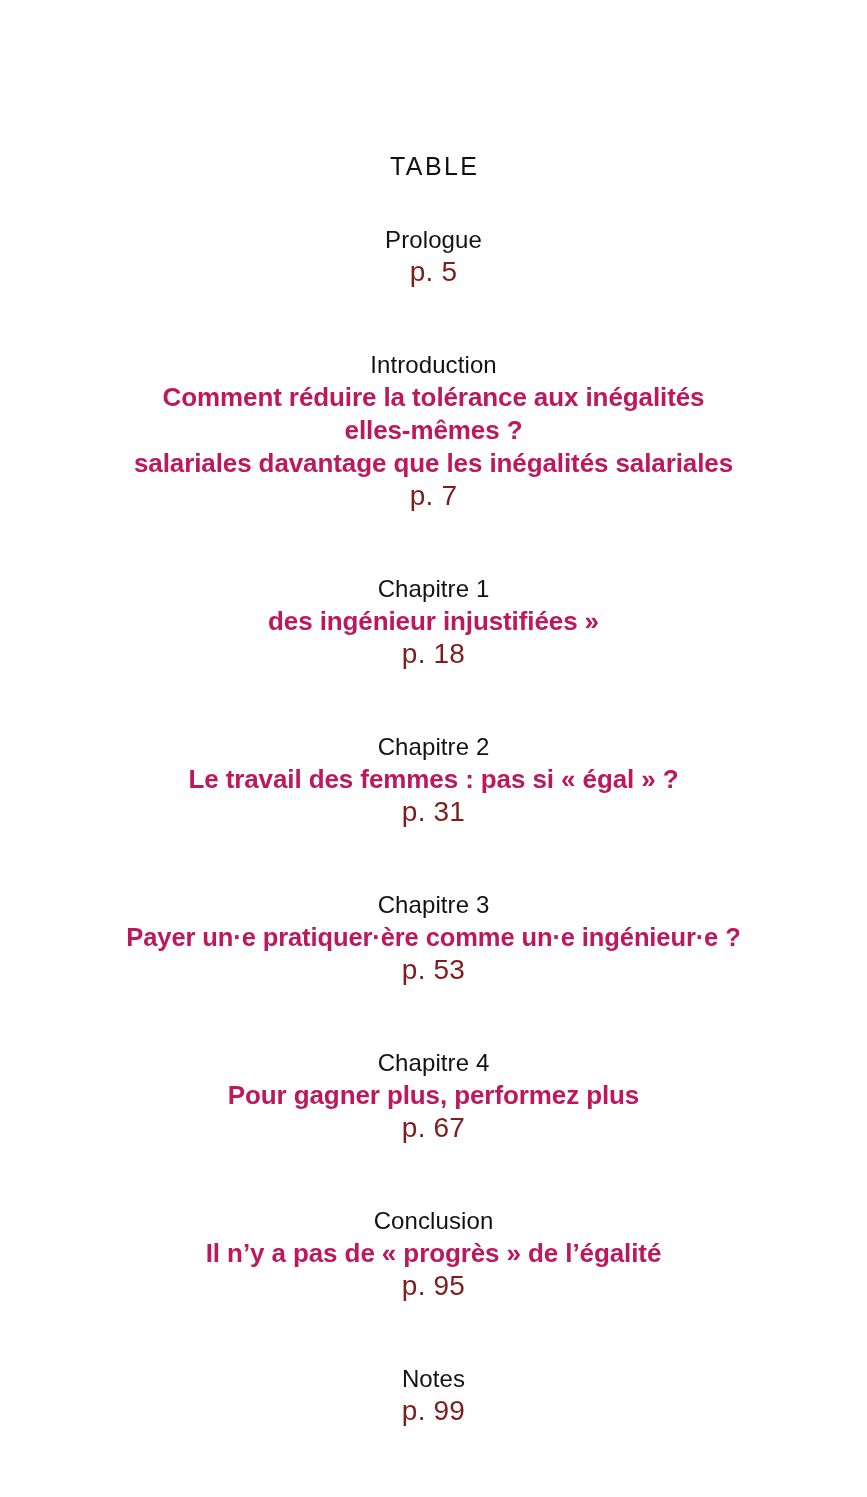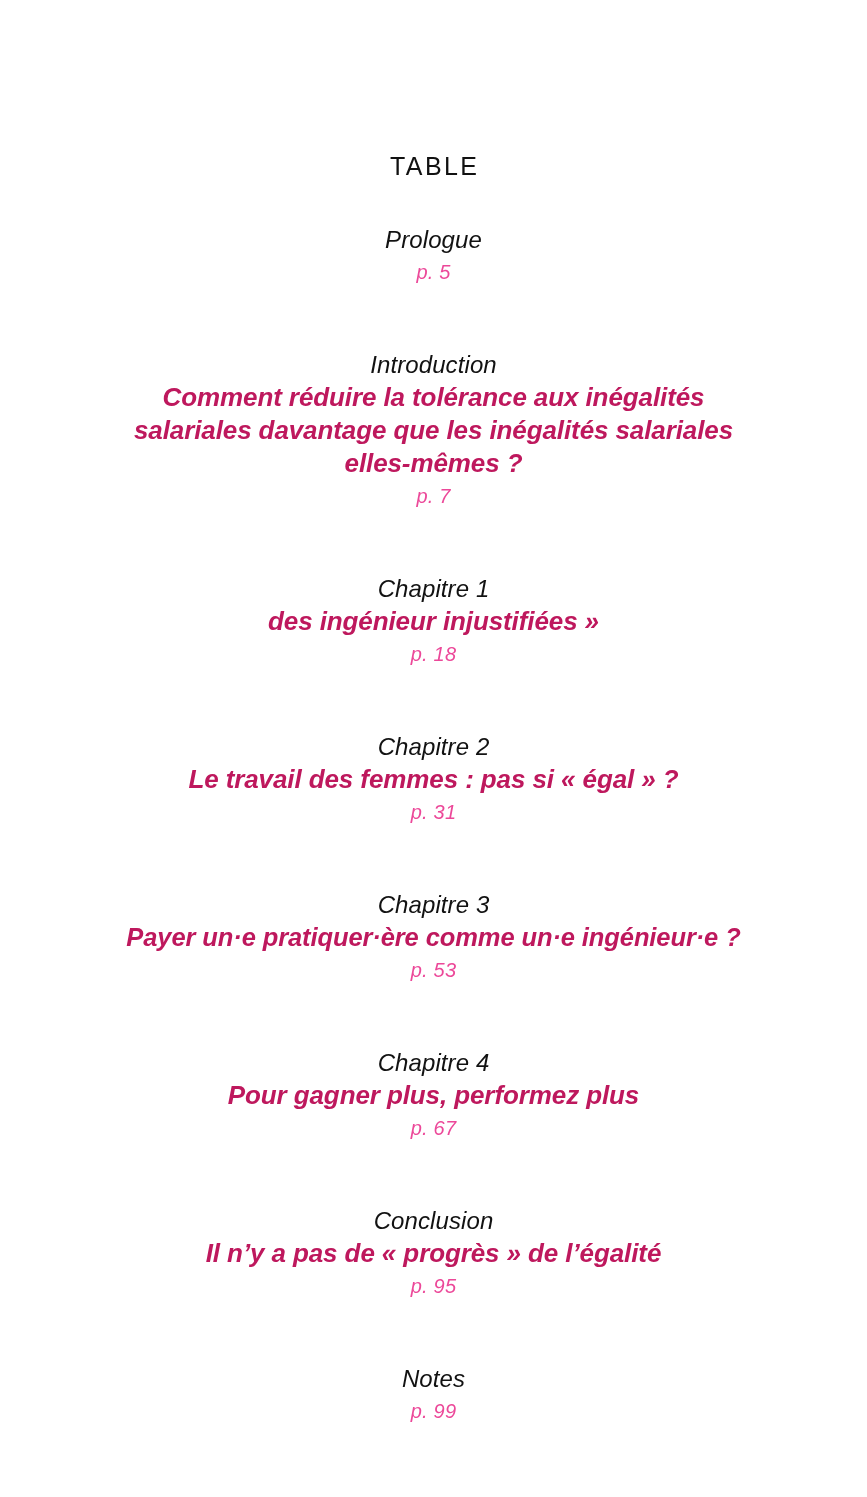--- a/index.html
+++ b/index.html
@@ -42,21 +42,20 @@
     color: #111111;
     margin: 0 0 42px 0;
     padding: 0;
     text-indent: 2.4px;
   }
 
   .entry {
     margin: 0 0 60px 0;
     padding: 0;
     width: 867px;
-    font-style: italic;
   }
 
   .entry:last-child {
     margin-bottom: 0;
   }
 
   .entry-label {
     font-size: 24px;
     font-weight: 300;
     line-height: 33px;
@@ -73,24 +72,24 @@
     margin: 0 auto;
     letter-spacing: -0.1px;
   }
 
   .entry-title .title-line {
     display: block;
     white-space: nowrap;
   }
 
   .entry-page {
-    font-size: 20px;
+    font-size: 28px;
     font-weight: 300;
     line-height: 32px;
-    color: #ec4899;
+    color: #7f1d1d;
     letter-spacing: 0.2px;
   }
 
   
   .entry-introduction .entry-title { max-width: 620px; }
   .entry-chapitre-3 .entry-title { max-width: 660px; font-size: 25.5px; }
 </style>
 </head>
 <body>
 
@@ -99,22 +98,22 @@
     <div class="toc-heading">TABLE</div>
     <div id="entries-container">
         <div class="entry entry-prologue">
           <div class="entry-label">Prologue</div>
           <div class="entry-page">p. 5</div>
         </div>
         <div class="entry entry-introduction">
           <div class="entry-label">Introduction</div>
           <div class="entry-title">
             <span class="title-line">Comment réduire la tolérance aux inégalités</span>
+            <span class="title-line">elles-mêmes ?</span>
             <span class="title-line">salariales davantage que les inégalités salariales</span>
-            <span class="title-line">elles-mêmes ?</span>
           </div>
           <div class="entry-page">p. 7</div>
         </div>
         <div class="entry entry-chapitre-1">
           <div class="entry-label">Chapitre 1</div>
           <div class="entry-title">
             <span class="title-line">des ingénieur injustifiées »</span>
           </div>
           <div class="entry-page">p. 18</div>
         </div>

